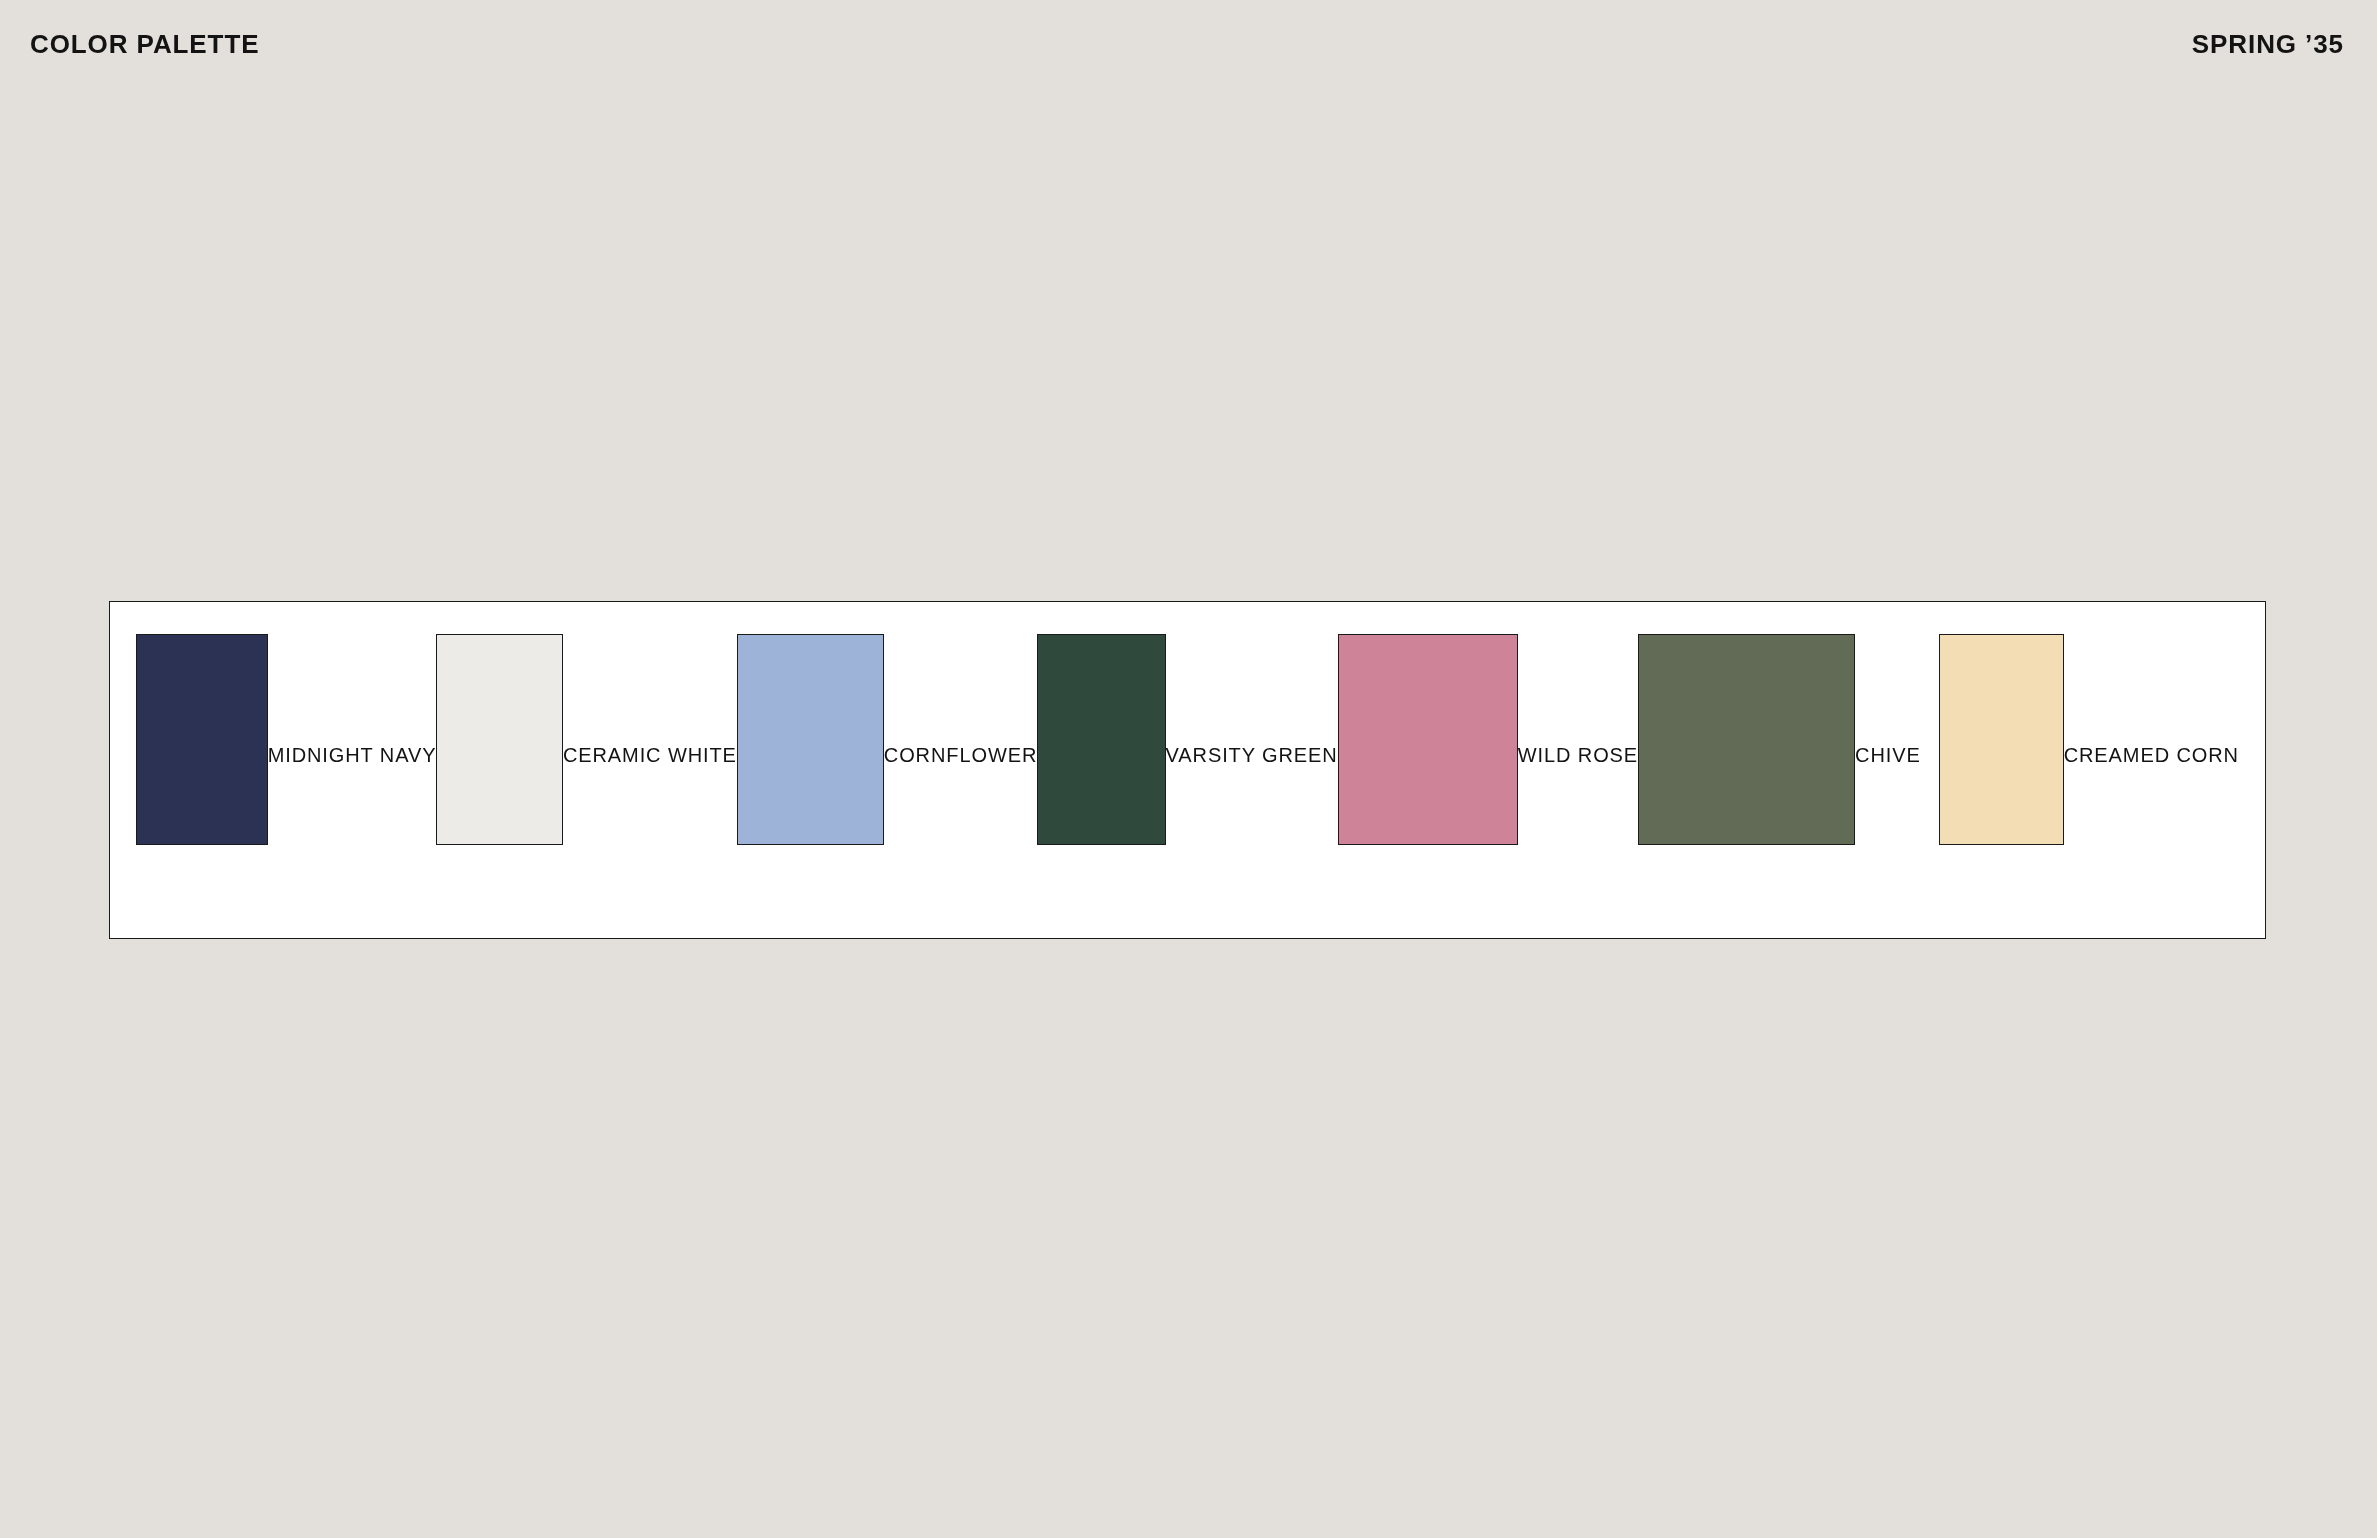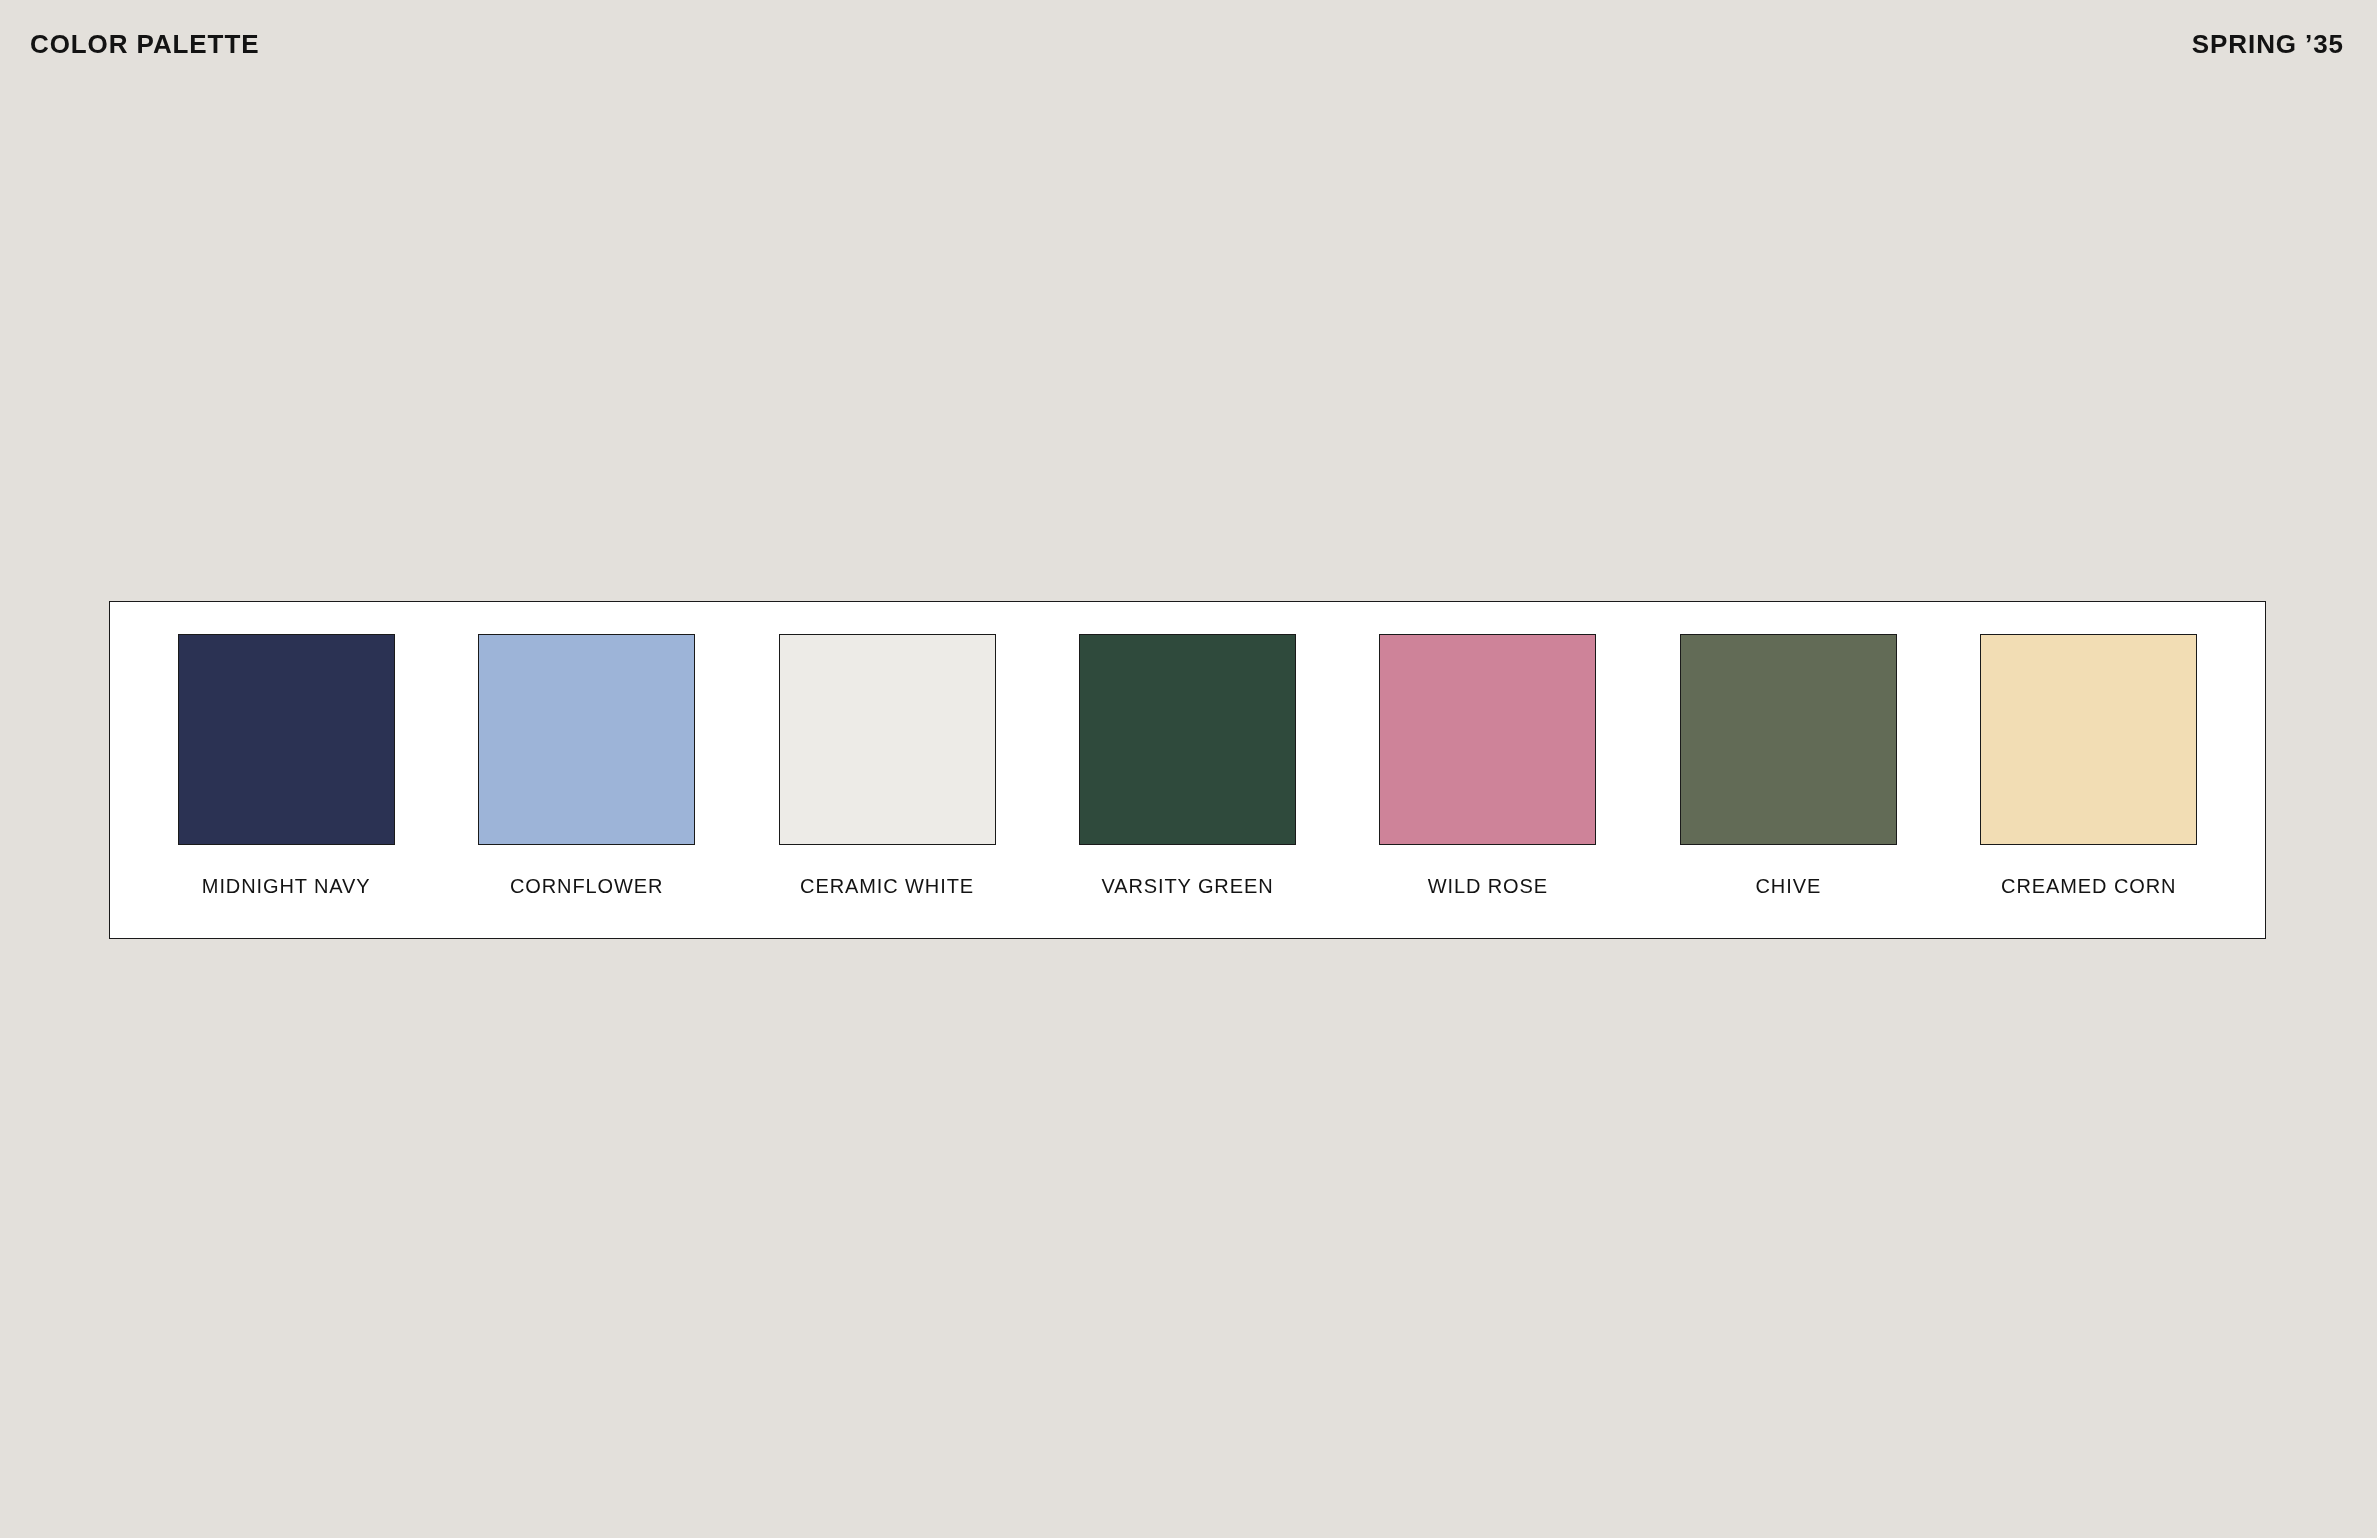--- a/index.html
+++ b/index.html
@@ -60,21 +60,21 @@
     height: 100%;
     display: flex;
     align-items: flex-start;
     padding: 32px 26px 0 26px;
     gap: 0;
   }
 
   .swatch-cell {
     flex: 1 1 0;
     display: flex;
-    flex-direction: column;
+    flex-direction: row;
     align-items: center;
     min-width: 0;
   }
 
   .swatch-chip {
     width: 217px;
     height: 211px;
     border: 1.4px solid #1A1A1A;
     display: block;
   }
@@ -97,26 +97,26 @@
   <div class="header-season">SPRING ’35</div>
 </div>
 
 <div class="palette-card">
   <div class="swatch-strip">
       <div class="swatch-cell">
         <div class="swatch-chip" style="background: rgb(43, 50, 83);"></div>
         <div class="swatch-label">MIDNIGHT NAVY</div>
       </div>
       <div class="swatch-cell">
+        <div class="swatch-chip" style="background: rgb(237, 235, 231);"></div>
+        <div class="swatch-label">CERAMIC WHITE</div>
+      </div>
+      <div class="swatch-cell">
         <div class="swatch-chip" style="background: rgb(157, 180, 216);"></div>
         <div class="swatch-label">CORNFLOWER</div>
-      </div>
-      <div class="swatch-cell">
-        <div class="swatch-chip" style="background: rgb(237, 235, 231);"></div>
-        <div class="swatch-label">CERAMIC WHITE</div>
       </div>
       <div class="swatch-cell">
         <div class="swatch-chip" style="background: rgb(47, 74, 60);"></div>
         <div class="swatch-label">VARSITY GREEN</div>
       </div>
       <div class="swatch-cell">
         <div class="swatch-chip" style="background: rgb(206, 131, 153);"></div>
         <div class="swatch-label">WILD ROSE</div>
       </div>
       <div class="swatch-cell">

